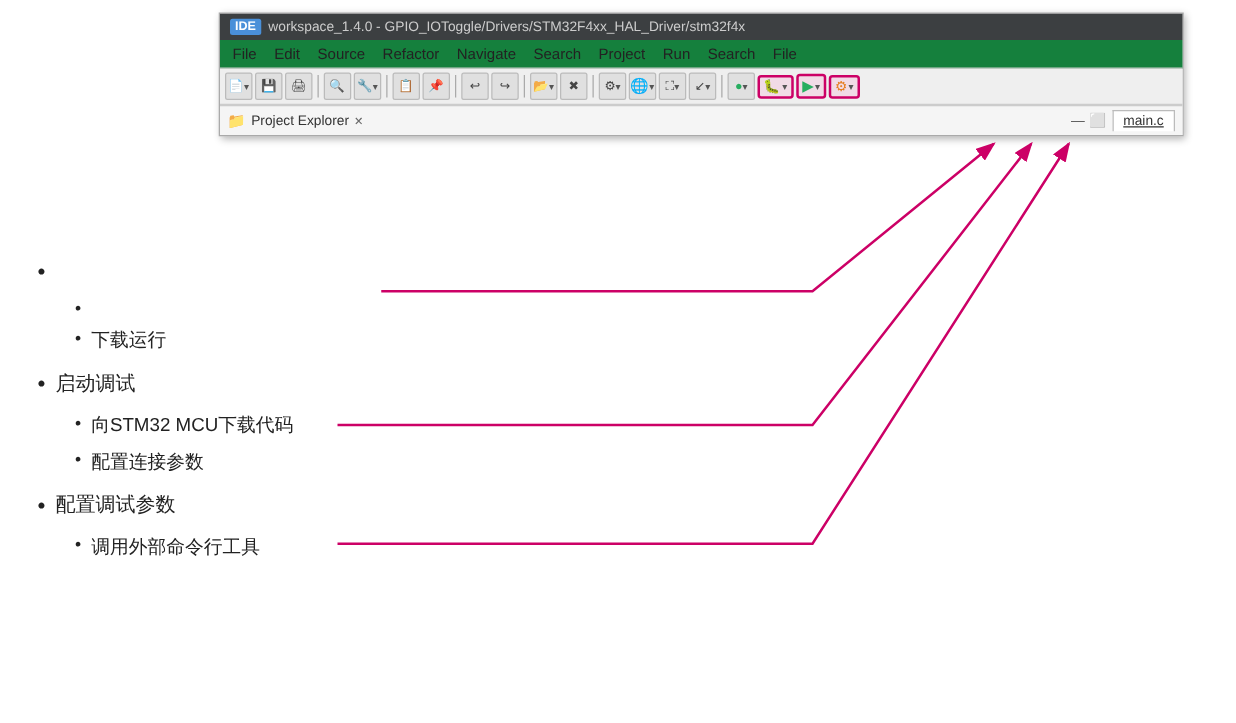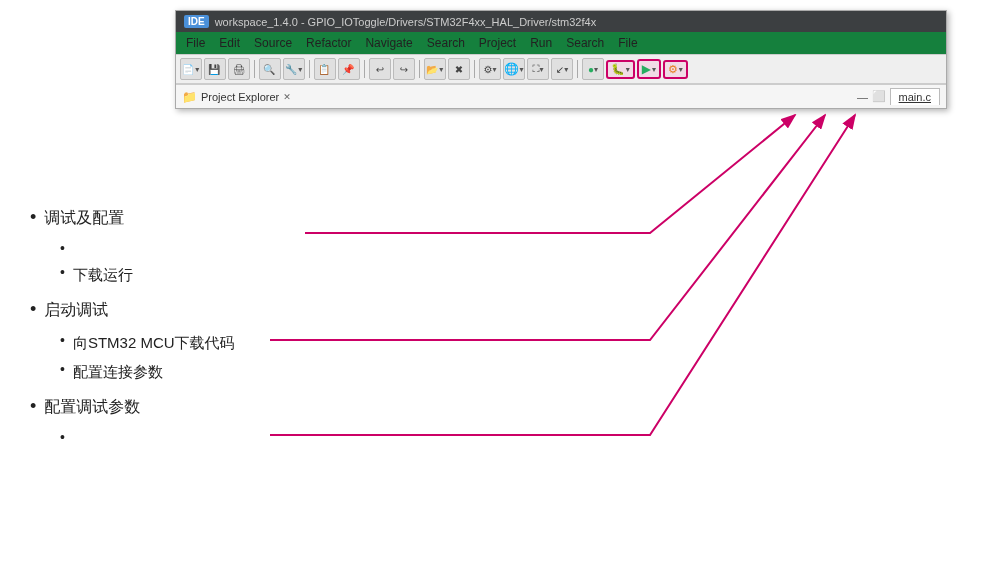--- a/index.html
+++ b/index.html
@@ -318,21 +318,20 @@
       <span style="cursor:pointer; font-size:11px; color:#555;">⬜</span>
       <div class="file-tab">main.c</div>
     </div>
   </div>
 </div>
 
 <div class="content-area">
 
   <div class="bullet-l1">
     <span class="dot">•</span>
-    <span>调试及配置</span>
   </div>
   <div class="bullet-l2">
     <span class="dot">•</span>
   </div>
   <div class="bullet-l2">
     <span class="dot">•</span>
     <span>下载运行</span>
   </div>
 
   <div class="bullet-l1" style="margin-top:8px;">
@@ -347,20 +346,21 @@
     <span class="dot">•</span>
     <span>配置连接参数</span>
   </div>
 
   <div class="bullet-l1" style="margin-top:8px;">
     <span class="dot">•</span>
     <span>配置调试参数</span>
   </div>
   <div class="bullet-l2">
     <span class="dot">•</span>
+    <span>调用外部命令行工具</span>
   </div>
 </div>
 
 <svg class="arrows">
 
   <defs>
     <marker id="arrowhead" markerWidth="8" markerHeight="6" refX="7" refY="3" orient="auto">
       <polygon points="0 0, 8 3, 0 6" fill="#cc0066"></polygon>
     </marker>
   </defs>

